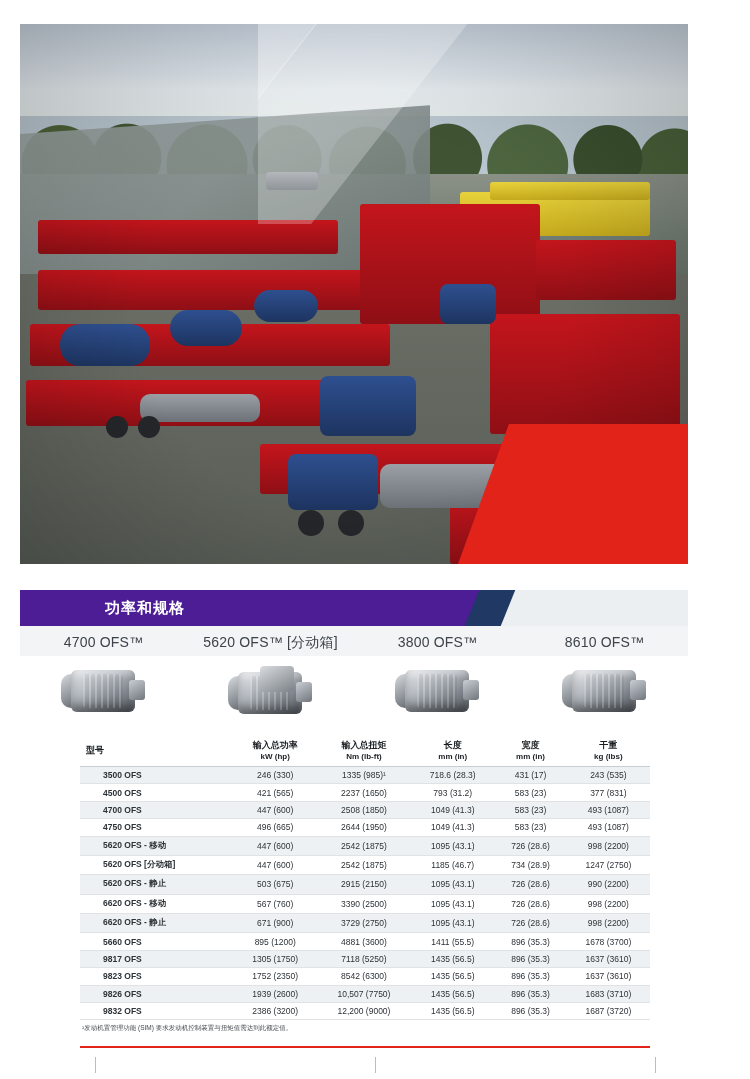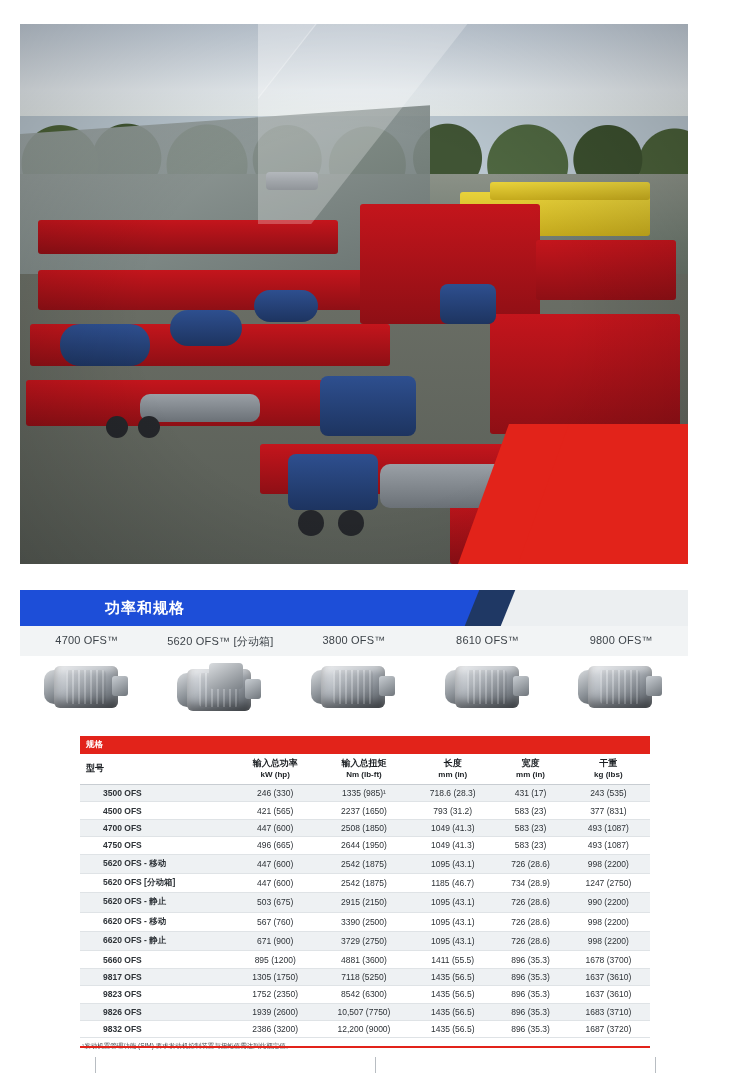--- a/index.html
+++ b/index.html
@@ -79,21 +79,21 @@
     background:#e2231a;
   }
   .red-block:before{
     content:"";position:absolute;left:-52px;bottom:0;width:60px;height:140px;
     background:#e2231a;transform:skewX(-20deg);transform-origin:bottom right;
   }
 
   
   .secbar{
     position:absolute;left:20px;top:590px;width:470px;height:36px;
-    background:#1d4ed8;
+    background:#4c1d95;
   }
   .secbar:after{
     content:"";position:absolute;right:-18px;top:0;width:36px;height:36px;
     background:#1f3864;transform:skewX(-22deg);
   }
   .secbar .txt{
     position:relative;z-index:2;color:#fff;font-size:15px;font-weight:bold;
     line-height:36px;padding-left:85px;letter-spacing:1px;
   }
   .grey-strip{
@@ -103,21 +103,21 @@
     position:absolute;left:20px;top:626px;width:668px;height:30px;background:#f2f4f5;
   }
 
   
   .prodrow{
     position:absolute;left:20px;top:626px;width:668px;height:110px;
     display:flex;
   }
   .prodcol{flex:1;text-align:center;}
   .prodcol .name{
-    font-size:11px;color:#3d4349;padding-top:8px;letter-spacing:.2px;
+    font-size:14px;color:#3d4349;padding-top:8px;letter-spacing:.2px;
   }
   .prodimg{
     margin:12px auto 0;width:82px;height:58px;position:relative;
   }
   .prodimg .body{
     position:absolute;left:8px;top:8px;width:64px;height:42px;border-radius:6px;
     background:linear-gradient(150deg,#e9ebee 0%,#b9bec4 35%,#7d838a 70%,#53585e 100%);
     box-shadow:inset 0 -6px 10px rgba(0,0,0,.35), inset 0 4px 6px rgba(255,255,255,.4);
   }
   .prodimg .bell{
@@ -260,38 +260,26 @@
     <div class="prodcol">
       <div class="name">8610 OFS™</div>
       <div class="prodimg">
         <div class="bell"></div>
           <div class="body"></div>
           <div class="ribs"></div>
           <div class="tail"></div>
       </div>
     </div>
 
-    <div class="prodcol">
-      <div class="name">9800 OFS™</div>
-      <div class="prodimg">
-        <div class="bell"></div>
-          <div class="body"></div>
-          <div class="ribs"></div>
-          <div class="tail"></div>
-      </div>
-    </div>
 
   </div>
 
   <div class="tablewrap">
     <table>
       <thead>
-        <tr class="hdr-red">
-          <td colspan="6">规格</td>
-        </tr>
         <tr class="hdr">
           <td class="first">
             <span>型号</span>
           </td>
           <td>
             <span>输入总功率</span>
             <span class="sub">kW (hp)</span>
           </td>
           <td>
             <span>输入总扭矩</span>

